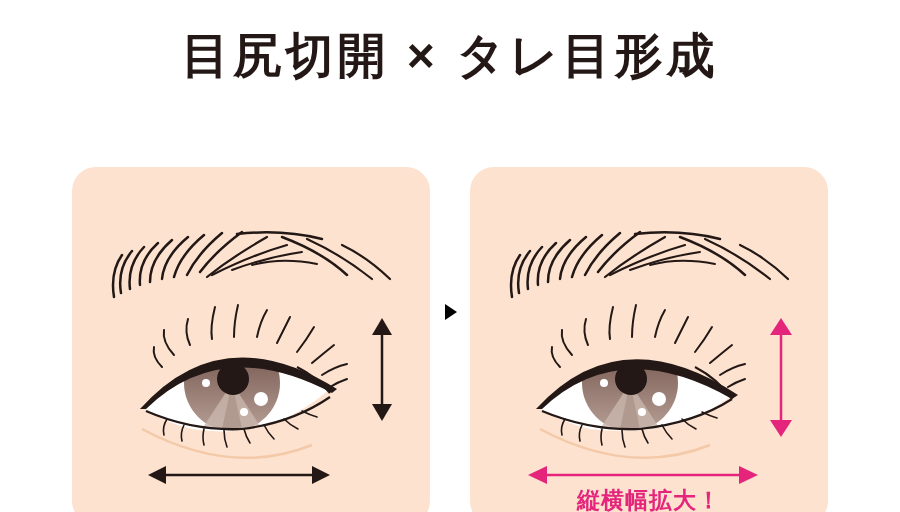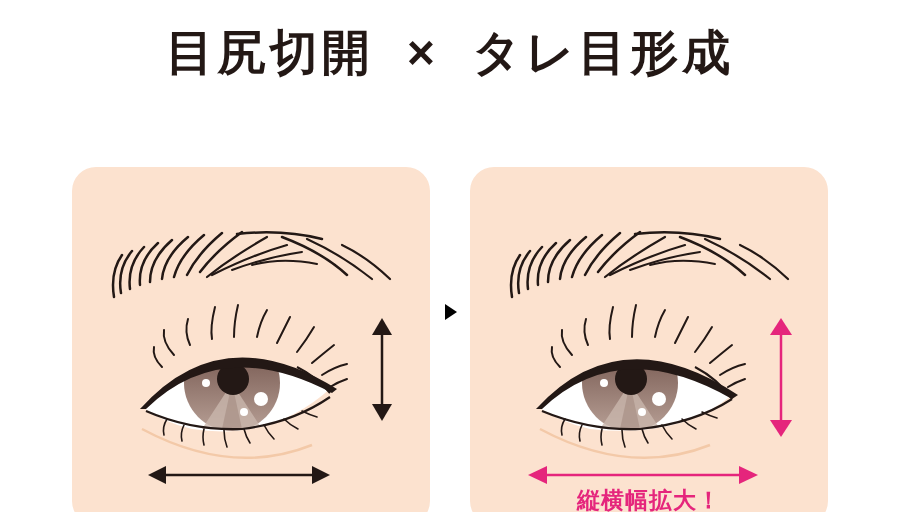--- a/index.html
+++ b/index.html
@@ -2,21 +2,21 @@
 <html><head>
   <meta charset="utf-8">
   <style>
     html, body { margin: 0; padding: 0; }
     body {
       width: 900px; height: 512px; background: #ffffff; position: relative; overflow: hidden;
       font-family: "DejaVu Sans", sans-serif;
     }
     .title {
       position: absolute; left: 0; top: 26px; width: 900px; text-align: center;
-      font-family: Liberation Mono, monospace; font-weight: bold; font-size: 48px;
+      font-family: Liberation Sans, sans-serif; font-weight: bold; font-size: 48px;
       letter-spacing: 4px; color: #231815; line-height: 60px;
     }
     .panel {
       position: absolute; top: 126px; width: 358px; height: 358px;
       border-radius: 24px; overflow: hidden; margin-top: 41px;
     }
     .panel svg { position: absolute; left: 0; top: 0; }
     .panel-left { left: 72px; }
     .panel-right { left: 470px; }
     .divider-arrow { position: absolute; left: 443px; top: 302px; }

